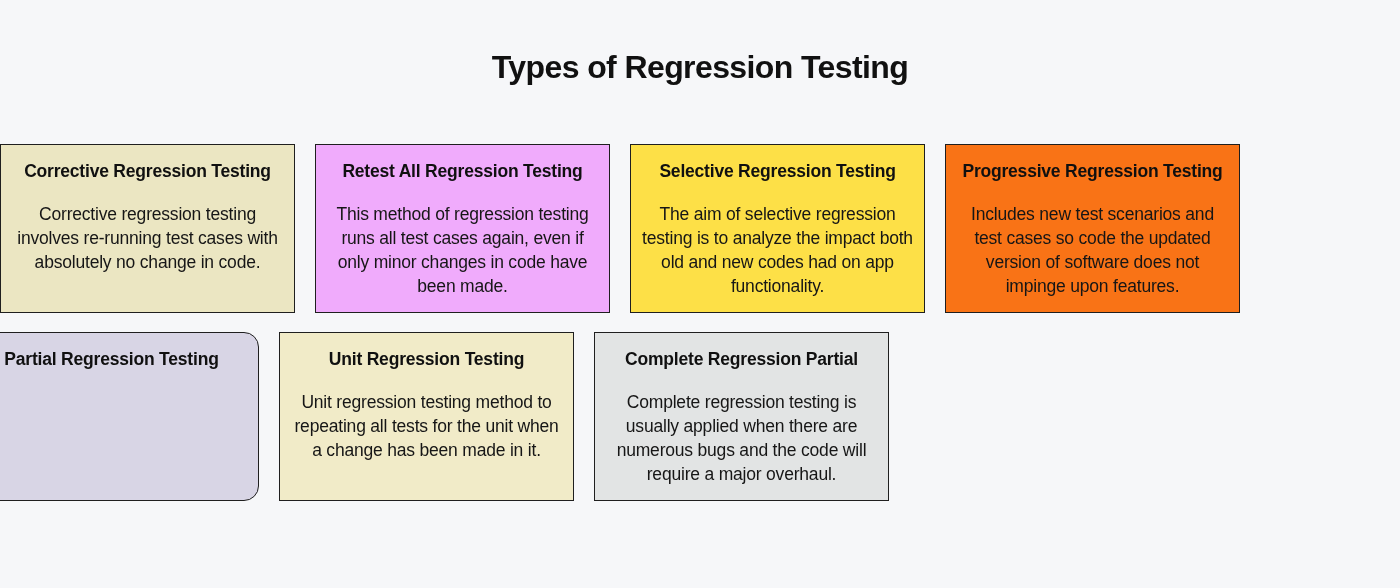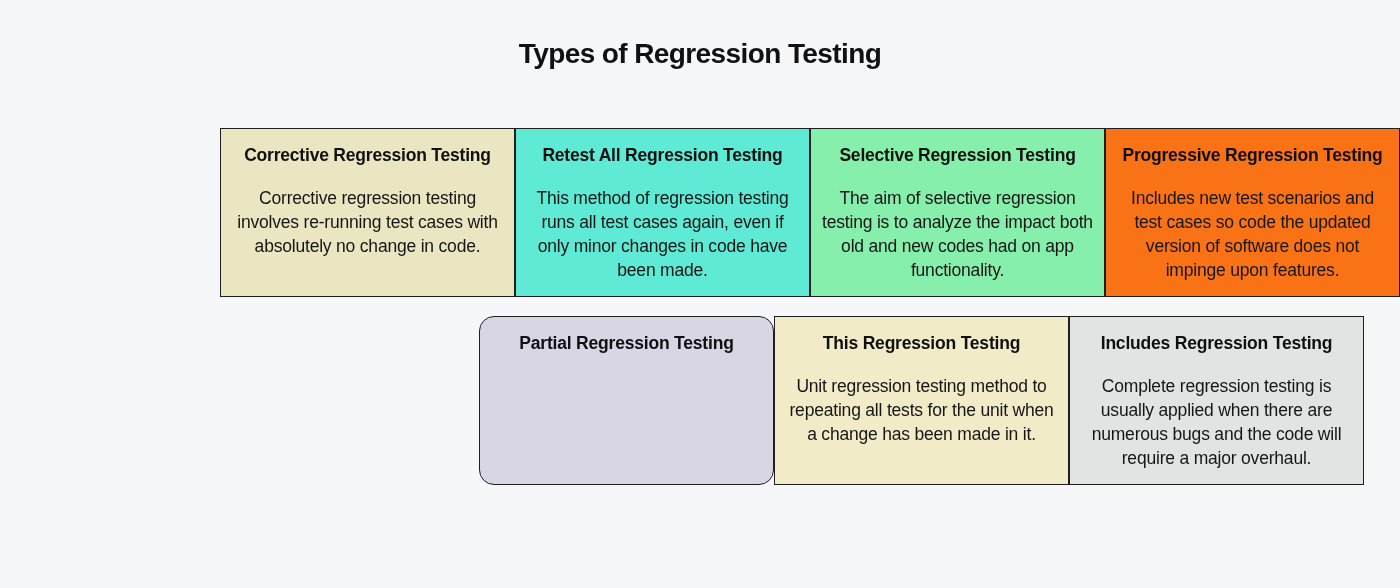--- a/index.html
+++ b/index.html
@@ -7,31 +7,32 @@
     padding: 0;
   }
   body {
     width: 1400px;
     height: 588px;
     background: #f6f7f9;
     font-family: "Liberation Sans", sans-serif;
     overflow: hidden;
   }
   .page-title {
-    margin: 0;
+    margin: 11px;
     padding-top: 38px;
     text-align: center;
-    font-size: 28px;
+    font-size: 32px;
     font-weight: 700;
     letter-spacing: -0.6px;
     color: #111111;
   }
   .card-row {
     display: flex;
-    justify-content: flex-end;
+    justify-content: flex-start;
+    gap: 20px;
   }
   .row-1 { margin-top: 58px; }
   .row-2 { margin-top: 19px; transform: translateX(-36px); }
   .card {
     box-sizing: border-box;
     width: 295px;
     height: 169px;
     border: 1.5px solid #1f1f1f;
     padding: 16px 11px 0 11px;
     text-align: center;
@@ -54,39 +55,39 @@
 </head>
 <body>
 
 <h1 class="page-title">Types of Regression Testing</h1>
 
 <div class="card-row row-1">
   <div class="card" style="background-color: rgb(235, 230, 194);">
     <h3 class="card-title">Corrective Regression Testing</h3>
     <p class="card-body">Corrective regression testing involves re-running test cases with absolutely no change in code.</p>
   </div>
-  <div class="card" style="background-color: #5eead4;">
+  <div class="card" style="background-color: #f0abfc;">
     <h3 class="card-title">Retest All Regression Testing</h3>
     <p class="card-body">This method of regression testing runs all test cases again, even if only minor changes in code have been made.</p>
   </div>
-  <div class="card" style="background-color: #86efac;">
+  <div class="card" style="background-color: #fde047;">
     <h3 class="card-title">Selective Regression Testing</h3>
     <p class="card-body">The aim of selective regression testing is to analyze the impact both old and new codes had on app functionality.</p>
   </div>
   <div class="card" style="background-color: #f97316;">
     <h3 class="card-title">Progressive Regression Testing</h3>
     <p class="card-body">Includes new test scenarios and test cases so code the updated version of software does not impinge upon features.</p>
   </div>
 </div>
 
 <div class="card-row row-2">
   <div class="card" style="background-color: rgb(216, 213, 229); border-radius: 15px;">
     <h3 class="card-title">Partial Regression Testing</h3>
   </div>
   <div class="card" style="background-color: rgb(241, 235, 200);">
-    <h3 class="card-title">This Regression Testing</h3>
+    <h3 class="card-title">Unit Regression Testing</h3>
     <p class="card-body">Unit regression testing method to repeating all tests for the unit when a change has been made in it.</p>
   </div>
   <div class="card" style="background-color: rgb(226, 228, 228);">
-    <h3 class="card-title">Includes Regression Testing</h3>
+    <h3 class="card-title">Complete Regression Partial</h3>
     <p class="card-body">Complete regression testing is usually applied when there are numerous bugs and the code will require a major overhaul.</p>
   </div>
 </div>
 
 </body></html>

